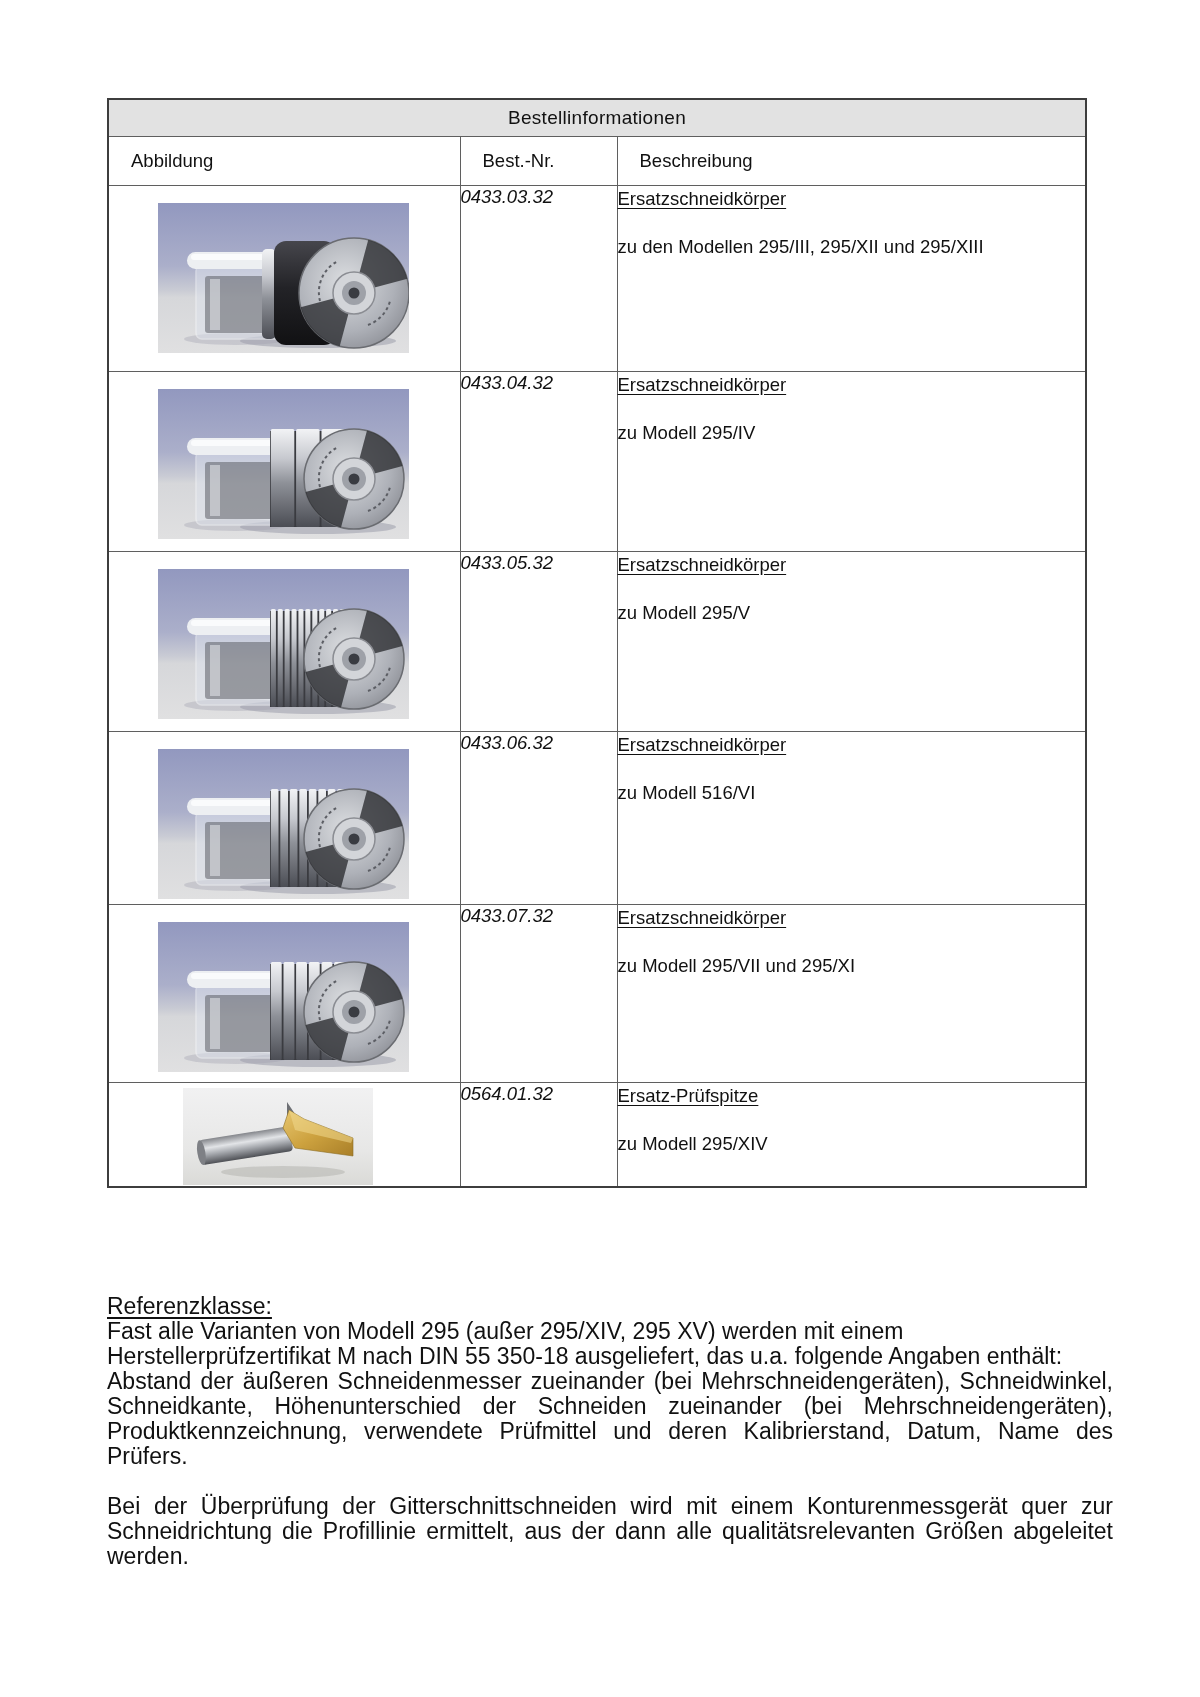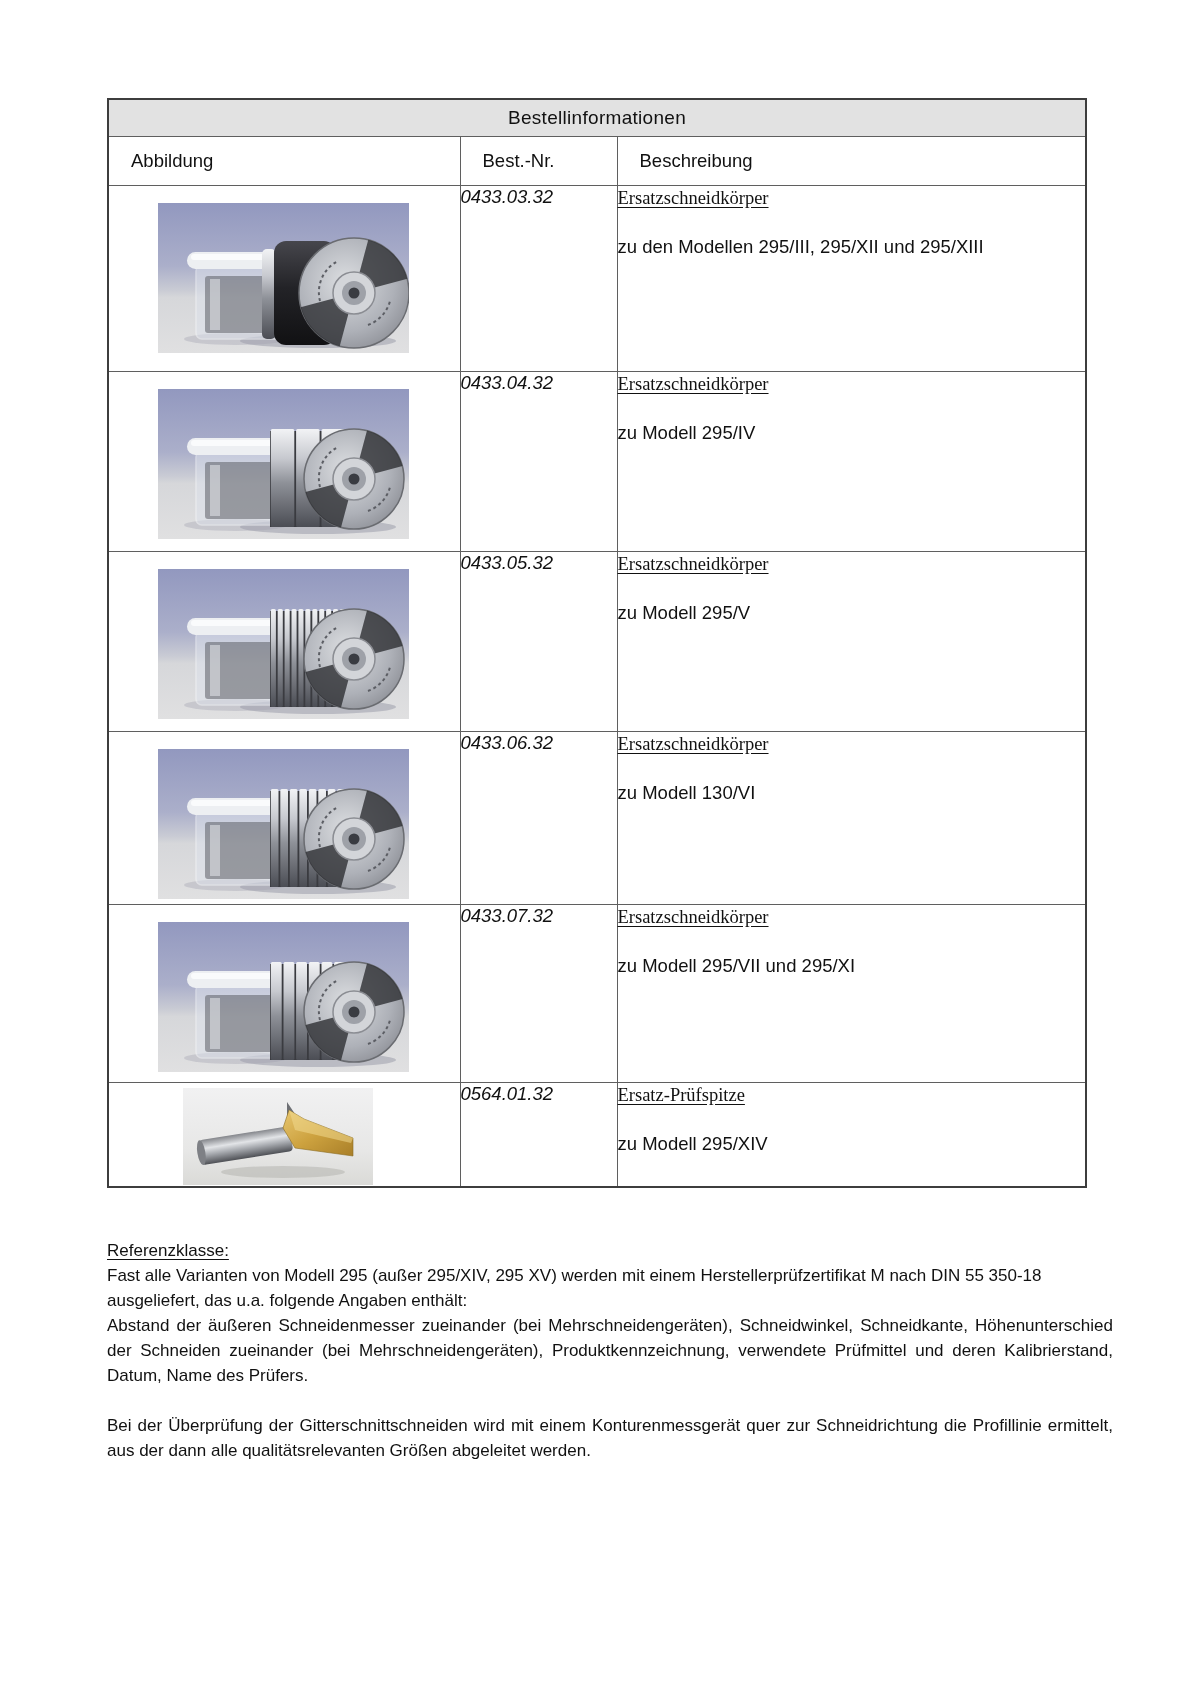--- a/index.html
+++ b/index.html
@@ -43,32 +43,32 @@
     border-bottom:1.5px solid #5f5f5f;
   }
   tr.head-row th{
     height:48px;
     vertical-align:middle;
     padding-left:22px;
     font-size:18.5px;
   }
   td.no-cell{padding:13px 6px 0 9px;font-style:italic;}
   td.desc-cell{padding:13px 10px 0 10px;}
-  .desc-name{text-decoration:underline;text-underline-offset:3px;line-height:25px;font-family:Liberation Serif, serif;}
+  .desc-name{text-decoration:underline;text-underline-offset:3px;line-height:25px;}
   .desc-model{margin-top:23px;line-height:25px;}
   td.img-cell svg{display:block;}
   td.img-cell svg.cutter{margin:17px 0 0 49px;}
   td.img-cell svg.tip{margin:5px 0 0 74px;}
   
   .notes{
     position:absolute;
     left:107px;
-    top:1238px;
+    top:1294px;
     width:1006px;
-    font-size:17px;
+    font-size:23px;
     line-height:25px;
   }
   .notes-h{text-decoration:underline;text-underline-offset:3px;}
   .notes p{margin:0;}
   .notes p.just{text-align:justify;}
   .notes .spacer{height:25px;}
   .ul{text-underline-offset:3px;}
 </style>
 </head>
 <body>
@@ -327,21 +327,21 @@
               <circle cx="196" cy="90" r="21" fill="#d3d5d9" stroke="#8b8d93" stroke-width="1.5"></circle>
               <circle cx="196" cy="90" r="12" fill="#9ea1a8"></circle>
               <circle cx="196" cy="90" r="5.5" fill="#3a3c42"></circle>
             </svg>
       </td>
       <td class="no-cell">
         <span class="no-val">0433.06.32</span>
       </td>
       <td class="desc-cell">
         <div class="desc-name">Ersatzschneidkörper</div>
-        <div class="desc-model">zu Modell 130/VI</div>
+        <div class="desc-model">zu Modell 516/VI</div>
       </td>
     </tr>
 
     <tr class="prow" style="height: 178px;">
       <td class="img-cell">
         <svg class="cutter" width="251" height="150" viewBox="0 0 251 150">
               <defs>
                 <linearGradient id="bg4" x1="0" y1="0" x2="0" y2="1">
                   <stop offset="0" stop-color="#9298bf"></stop>
                   <stop offset="0.42" stop-color="#abafca"></stop>

